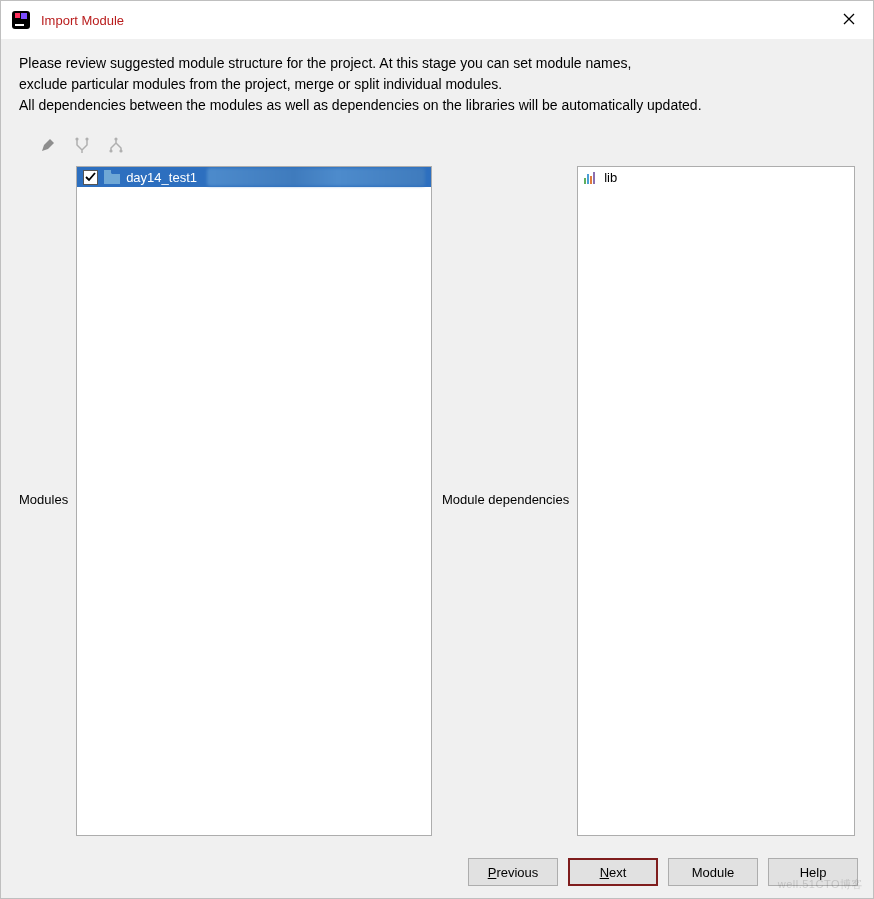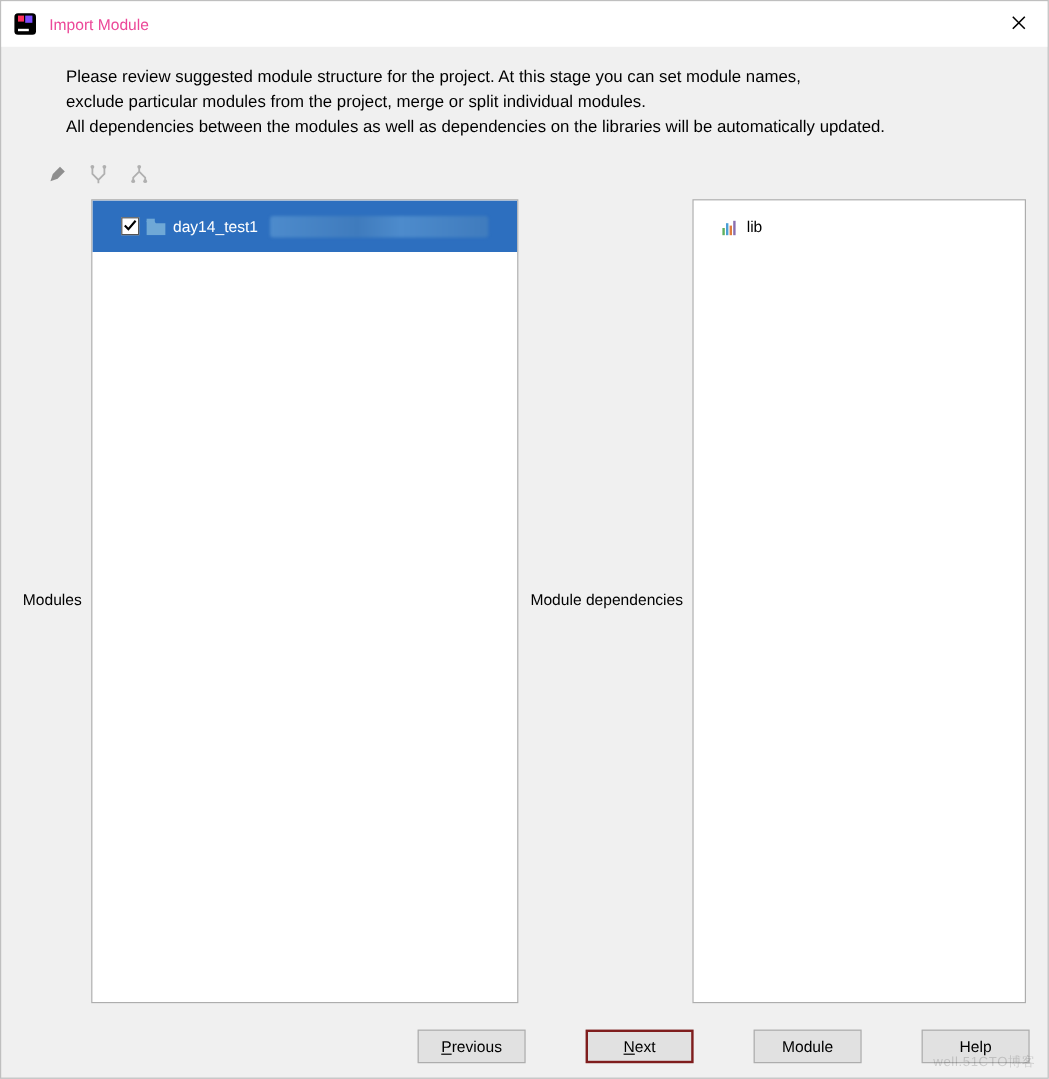--- a/index.html
+++ b/index.html
@@ -14,55 +14,55 @@
       position: relative;
       display: flex; flex-direction: column;
     }
     .titlebar {
       height: 38px;
       display: flex; align-items: center;
       padding: 0 10px;
       background: #ffffff;
     }
     .titlebar .app-icon { width:20px; height:20px; margin-right:10px; }
-    .titlebar .title { font-size:13px; color:#ec4899; }
+    .titlebar .title { font-size:13px; color:#b91c1c; }
     .titlebar .close { margin-left:auto; cursor:pointer; font-size:13px; padding:4px 8px; }
     .content {
       flex:1; padding: 14px 18px 12px 18px; display:flex; flex-direction:column;
       min-height:0;
     }
-    .desc { font-size:14px; line-height:1.5; color:#000; margin-bottom:18px;margin-left:36px; }
+    .desc { font-size:14px; line-height:1.5; color:#000; margin-bottom:18px; }
     .toolbar { display:flex; gap:16px; padding:2px 4px 6px 20px; color:#8e8e8e; }
     .toolbar .ticon { width:18px; height:18px; display:flex; align-items:center; justify-content:center; cursor:pointer; }
     .panels { flex:1; display:flex; gap:10px; min-height:0; margin-top:6px; }
     .panel { flex:1; display:flex; flex-direction:row; min-width:0; }
     .panel-label-row { display:flex; align-items:center; margin-bottom:4px; }
     .panel-label { font-size:13px; color:#000; padding-right:6px; white-space:nowrap; }
     .label-line { flex:1; height:1px; background:#c0c0c0; margin-left:2px; }
     .listbox {
       flex:1; border:1px solid #adadad; background:#fff; overflow:hidden;
     }
-    .row { display:flex; align-items:center; height:43px; gap:6px; padding:0 24px; }
+    .row { display:flex; align-items:center; height:20px; gap:6px; padding:0 6px; }
     .row.selected { background:#2d6fbf; color:#fff; }
     .chk { width:15px; height:15px; background:#fff; border:1px solid #555; display:flex; align-items:center; justify-content:center; font-size:11px; color:#000; }
     .smeared { flex:1; height:18px; background:linear-gradient(90deg,#4d8bcc 0%,#3f7bbd 40%,#4d8bcc 60%,#3f7bbd 100%); filter:blur(1.5px); border-radius:3px; margin-left:4px; }
     .folder-icon { width:16px; height:14px; }
     .lib-icon { width:14px; height:14px; display:flex; align-items:flex-end; gap:1px; }
     .lib-icon span { width:2px; }
     .lib-icon span:nth-child(1){height:6px;background:#5fb05f;}
     .lib-icon span:nth-child(2){height:10px;background:#4a9fd6;}
     .lib-icon span:nth-child(3){height:8px;background:#e07c3d;}
     .lib-icon span:nth-child(4){height:12px;background:#8a6fb0;}
     .footer {
       display:flex; justify-content:flex-end; gap:10px; padding:10px 15px 12px;
     }
     .btn {
       width:90px; height:28px; border:1px solid #adadad; background:#e1e1e1;
       font:13px "Segoe UI", sans-serif; cursor:pointer; text-align:center;
-      display:flex; align-items:center; justify-content:center;margin-left:40px;
+      display:flex; align-items:center; justify-content:center;
     }
     .btn.primary { border:2px solid #7f1d1d; background:#e1e1e1; }
     .btn u { text-decoration:underline; }
     .watermark { position:absolute; right:10px; bottom:6px; font-size:11px; color:rgba(0,0,0,0.15); pointer-events:none; letter-spacing:.5px; }
   </style>
 </head>
 <body>
 
 <div class="titlebar">
   <span class="app-icon">

